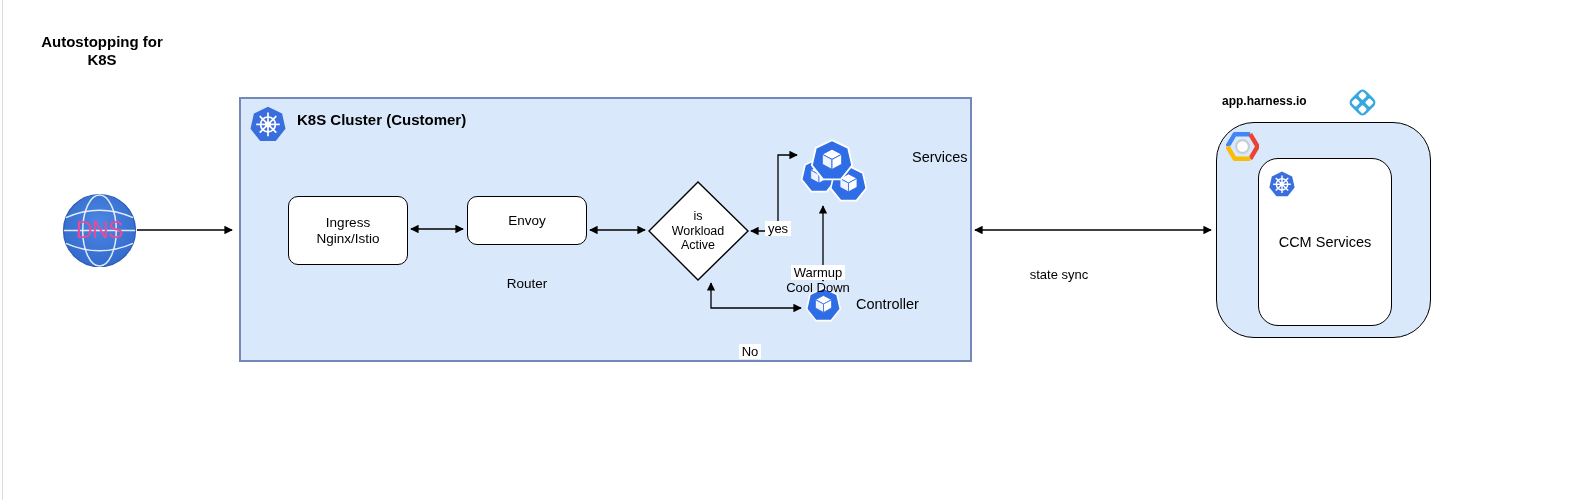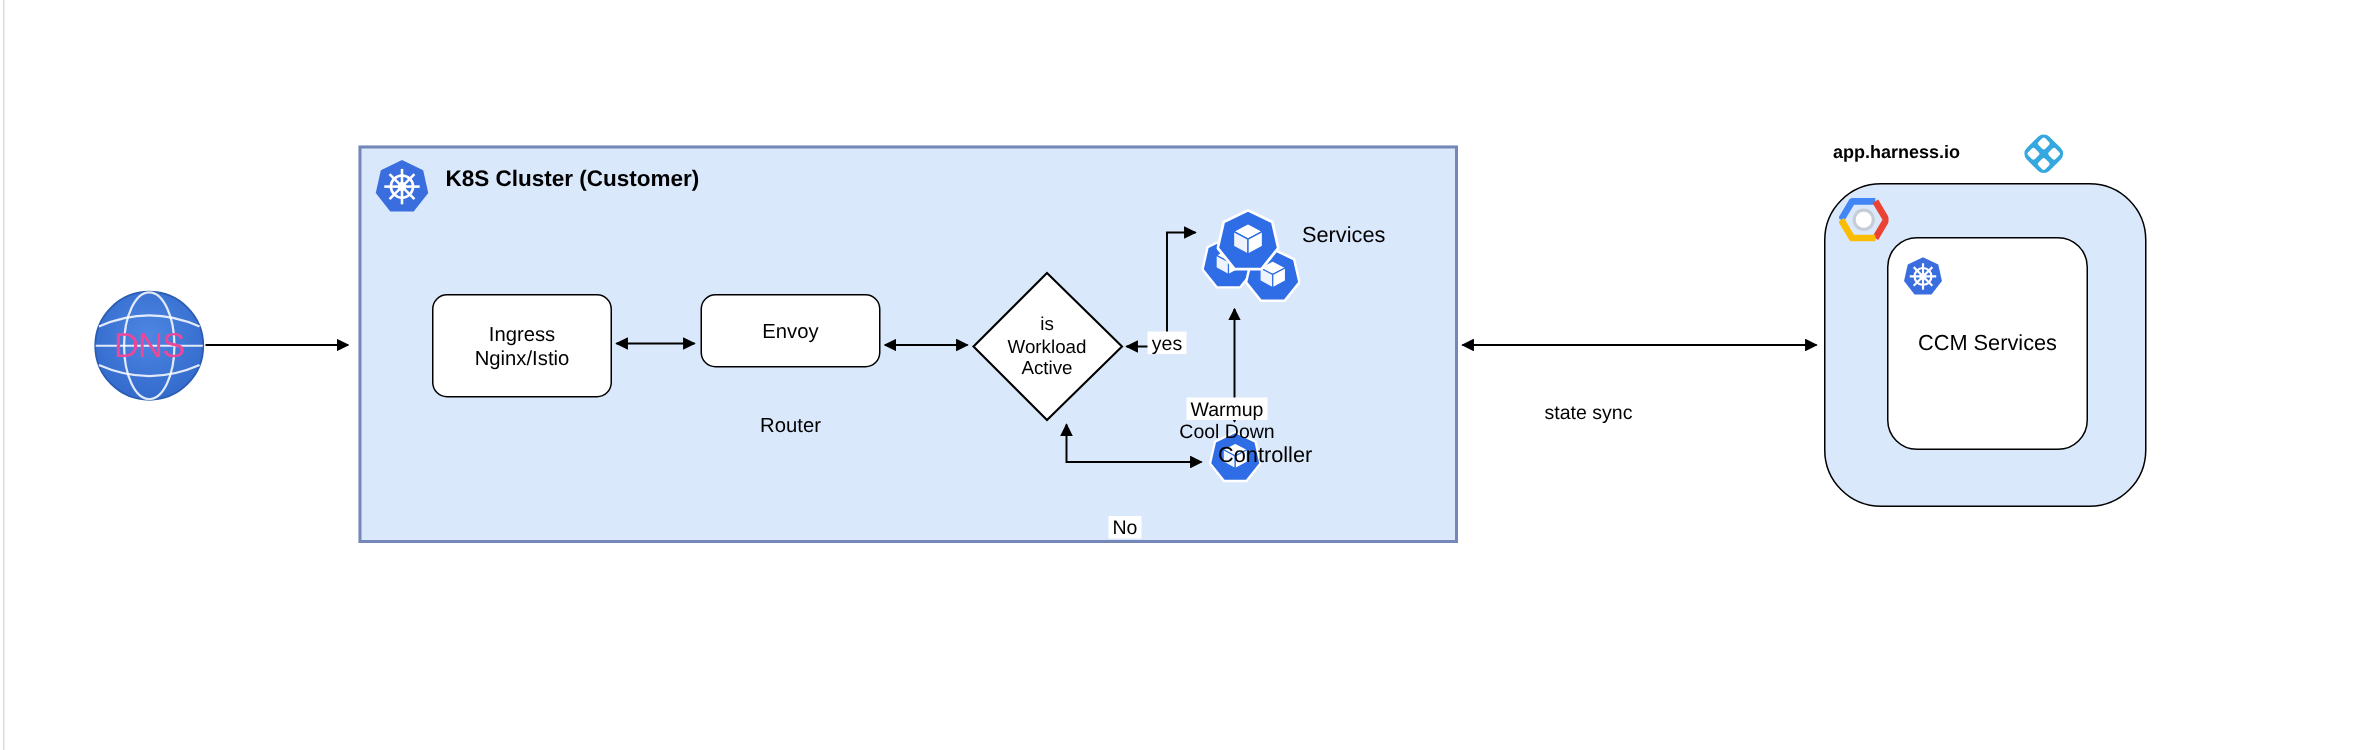--- a/index.html
+++ b/index.html
@@ -12,48 +12,52 @@
   .diagram-title{left:24px;top:33px;width:156px;text-align:center;font-weight:bold;font-size:15px;line-height:18px;z-index:6;}
   .cluster-box{left:239px;top:97px;width:733px;height:265px;background:#dae8fc;border:2px solid #7487b8;box-sizing:border-box;z-index:1;}
   .cluster-title{left:297px;top:111px;font-weight:bold;font-size:15px;z-index:6;}
   .node{position:absolute;background:#ffffff;border:1.4px solid #000;border-radius:10px;
         display:flex;flex-direction:column;align-items:center;justify-content:center;
         text-align:center;font-size:13.5px;line-height:16px;box-sizing:border-box;z-index:4;}
   .ingress-node{left:288px;top:196px;width:120px;height:69px;}
   .envoy-node{left:467px;top:196px;width:120px;height:49px;}
   .router-label{left:467px;top:276px;width:120px;text-align:center;font-size:13.5px;z-index:6;}
   .decision-label{left:649px;top:209px;width:98px;text-align:center;font-size:12.5px;line-height:14.5px;z-index:6;}
-  .icon-label{font-size:14.5px;z-index:6;}
+  .icon-label{font-size:14.5px;z-index:6;margin-left:44px;}
   .services-label{left:868px;top:149px;}
   .controller-label{left:812px;top:296px;text-align:center;}
   .edge-label{position:absolute;font-size:13px;line-height:15px;text-align:center;z-index:6;margin-top:44px;}
   .edge-label .bg{background:#ffffff;padding:0 3px;display:inline-block;}
   .yes-label{left:760px;top:177px;width:36px;}
   .no-label{left:732px;top:300px;width:36px;}
   .warmup-label{left:780px;top:221px;width:76px;}
   .sync-label{left:1014px;top:223px;width:90px;}
   .harness-box{left:1216px;top:122px;width:215px;height:216px;background:#dae8fc;border:1.6px solid #000;
                border-radius:38px;box-sizing:border-box;z-index:1;}
   .harness-title{left:1222px;top:94px;font-weight:bold;font-size:12px;z-index:6;}
-  .ccm-box{left:1258px;top:158px;width:134px;height:142px;background:#ffffff;border:1.5px solid #000;
+  .ccm-box{left:1258px;top:158px;width:134px;height:168px;background:#ffffff;border:1.5px solid #000;
            border-radius:20px;box-sizing:border-box;display:flex;align-items:center;justify-content:center;
            font-size:14.5px;z-index:3;}
   .dns-node{left:62px;top:193px;width:75px;height:75px;z-index:4;}
   .dns-text{position:absolute;left:0;top:0;width:75px;height:75px;display:flex;align-items:center;justify-content:center;
             color:#ec4899;font-size:23px;font-weight:500;letter-spacing:-0.5px;z-index:7;}
   svg.overlay{position:absolute;left:0;top:0;z-index:5;pointer-events:none;}
   .icon{position:absolute;z-index:6;}
 </style>
 </head>
 <body>
 
 <div id="canvas">
 
   <div class="edge-line"></div>
 
+  <div class="abs diagram-title">
+    <div>Autostopping for</div>
+    <div>K8S</div>
+  </div>
 
   <div class="abs cluster-box"></div>
   <div class="abs cluster-title">K8S Cluster (Customer)</div>
 
   <svg class="icon" style="left:250px;top:106px;" width="36" height="36" viewBox="0 0 36 36">
     <polygon points="18,0.7 32.1,7.5 35.5,22.7 25.8,35 10.2,35 0.5,22.7 3.9,7.5" fill="#3a6ede"></polygon>
     <circle cx="18" cy="18.4" r="7.4" fill="none" stroke="#fff" stroke-width="1.7"></circle>
     <g stroke="#fff" stroke-width="1.7">
       <line x1="18" y1="18.4" x2="18" y2="6.6"></line>
         <line x1="18" y1="18.4" x2="18" y2="30.2"></line>

